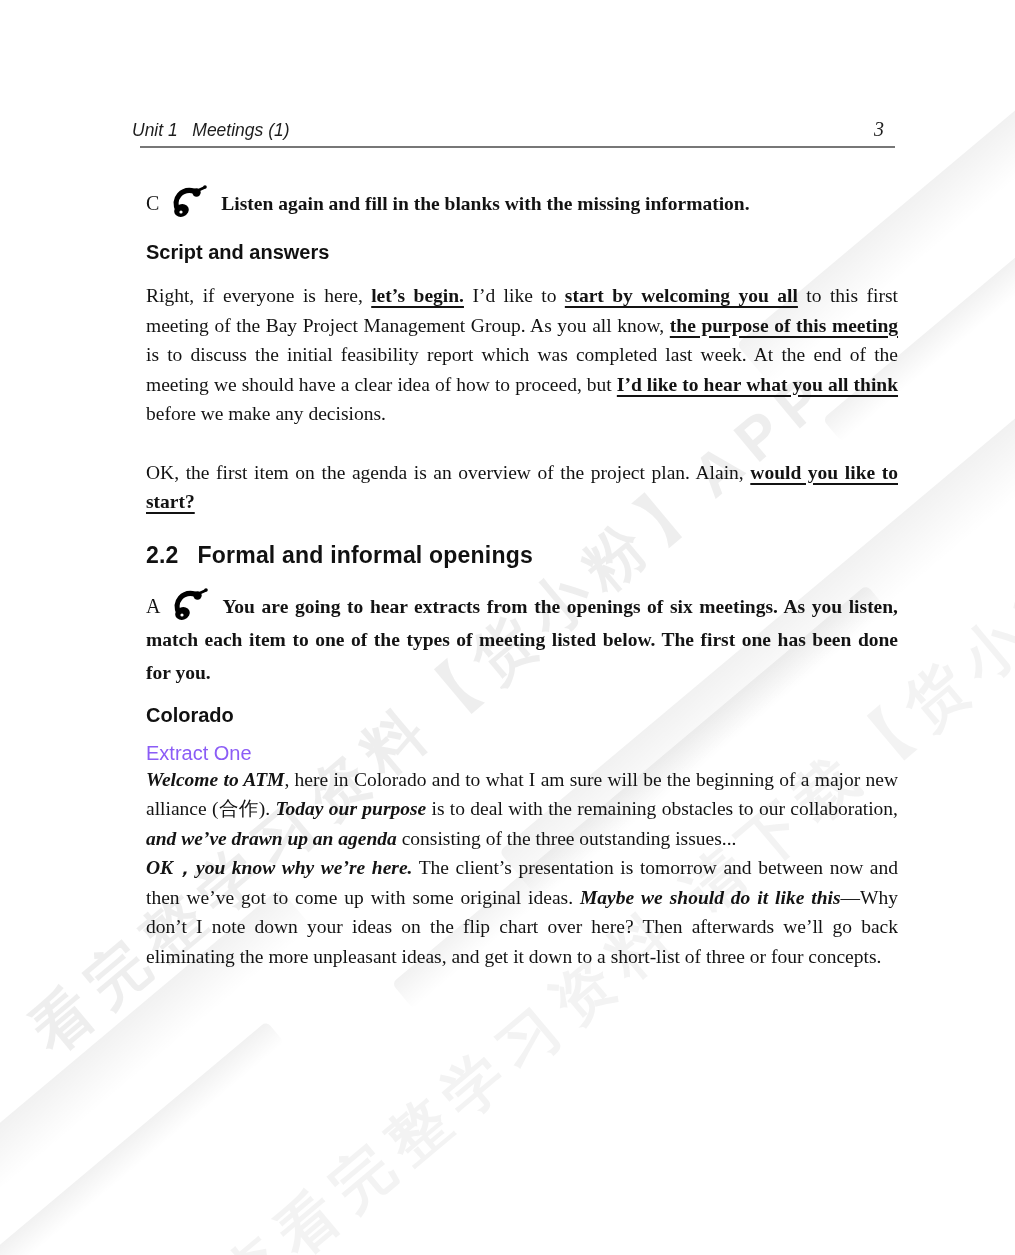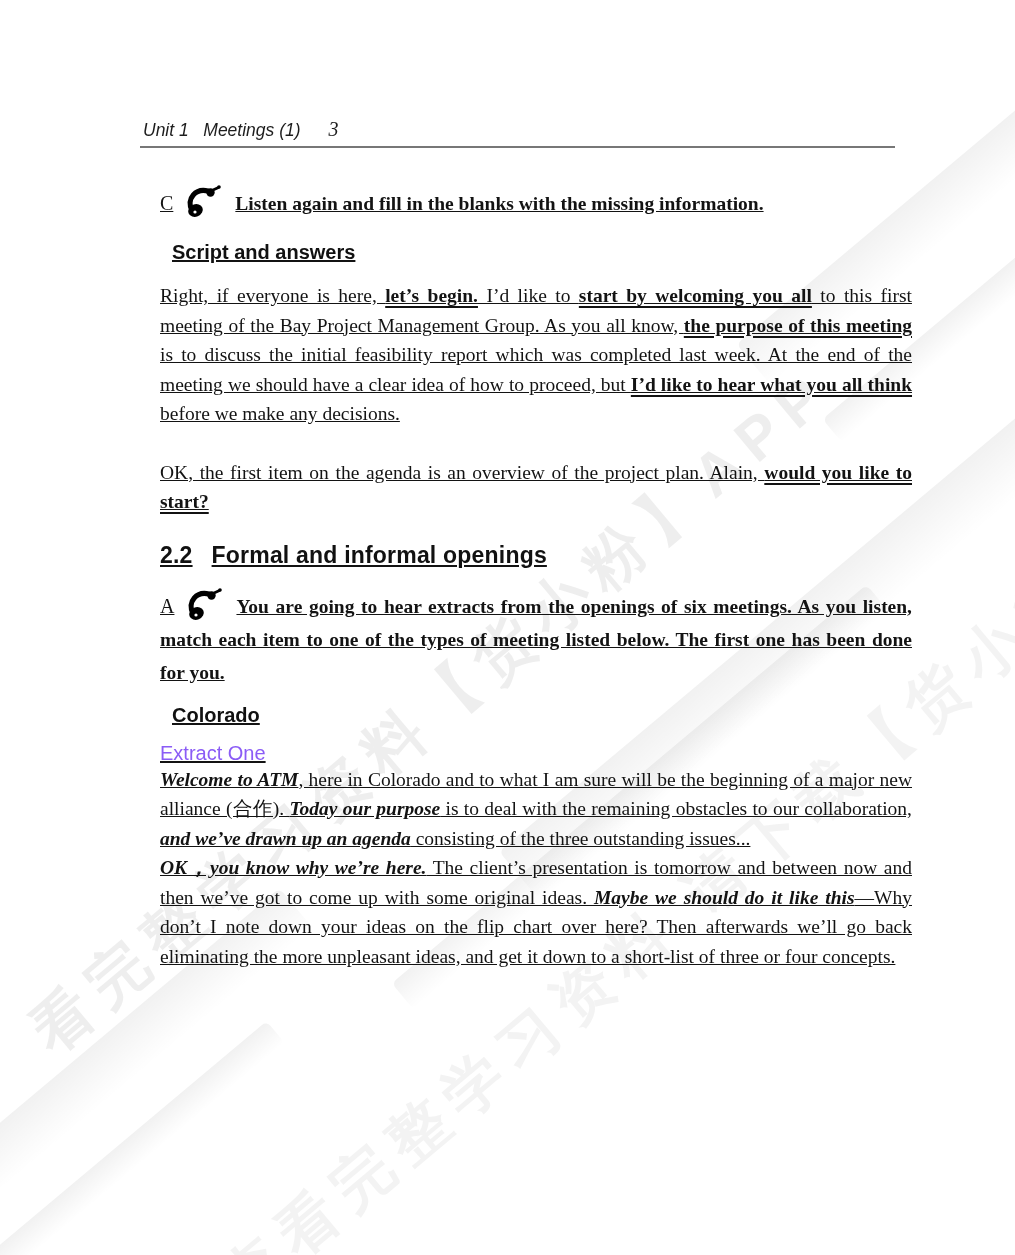--- a/index.html
+++ b/index.html
@@ -34,55 +34,55 @@
     transform-origin:0 50%;
     color:rgba(90,90,90,0.10);
     letter-spacing:12px;
     pointer-events:none;
     user-select:none;
   }
   .watermark.wm1{left:40px;top:1000px;font-size:60px;}
   .watermark.wm2{left:230px;top:1250px;font-size:60px;color:rgba(90,90,90,0.07);}
   
   .header{
-    position:absolute;left:143px;top:118px;width:752px;
-    display:flex;justify-content:flex-start;align-items:baseline;gap:28px;
+    position:absolute;left:132px;top:118px;width:752px;
+    display:flex;justify-content:space-between;align-items:baseline;gap:28px;
   }
   .header-title{
     font-family:"Liberation Sans", sans-serif;
     font-style:italic;font-size:17.5px;white-space:pre;color:#1d1d1d;
   }
   .header-page{
     font-family:"Liberation Serif", serif;
     font-style:italic;font-size:20px;color:#1d1d1d;
   }
   .rule{
     position:absolute;left:140px;top:146px;width:755px;
     border-top:2px solid #777;
   }
   
   .content{
-    position:absolute;left:160px;top:160px;width:752px;z-index:2;text-decoration:underline;
+    position:absolute;left:146px;top:160px;width:752px;z-index:2;
   }
   p{margin:0;}
   .task-line{
     text-align:justify;
     font-size:19.5px;line-height:33px;
   }
   .task-line.c-line{margin-top:24px;}
   .task-label{
     font-family:"Liberation Serif", serif;
     font-weight:normal;font-size:20px;margin-right:10px;
   }
   .headset{vertical-align:-10px;margin-right:14px;}
   .task-instr{font-weight:bold;}
   .sans-heading{
     font-family:"Liberation Sans", sans-serif;
     font-weight:bold;font-size:20px;color:#111;
-    margin:12px;
+    margin:0;
   }
   .h-script{margin-top:21px;}
   .h-scripts{margin-top:15px;}
   .unit-heading{
     font-family:"Liberation Sans", sans-serif;
     font-weight:bold;font-size:23px;color:#111;
     margin:25px 0 0 0;letter-spacing:0.2px;
   }
   .unit-heading .num{margin-right:19px;}
   .body-para{

